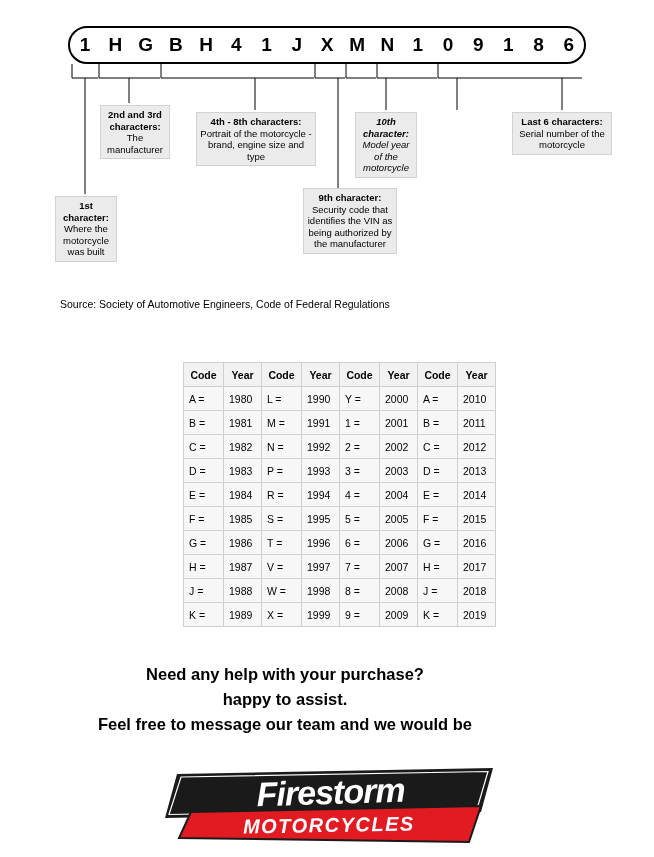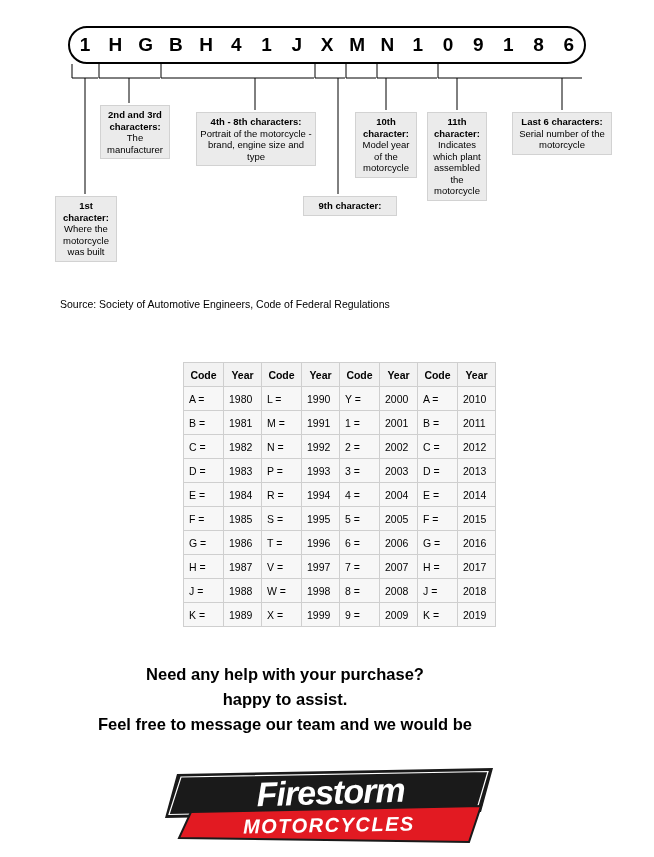--- a/index.html
+++ b/index.html
@@ -64,22 +64,22 @@
     line-height: 11.5px;
     text-align: center;
     padding: 3px 2px;
     color: #000;
   }
   .label-box b { font-weight: bold; }
 
   #lbl-1st   { left: 55px;  top: 196px; width: 62px;  }
   #lbl-2nd3rd{ left: 100px; top: 105px; width: 70px;  }
   #lbl-4th8th{ left: 196px; top: 112px; width: 120px; }
-  #lbl-9th   { left: 303px; top: 196px; width: 94px;  }
-  #lbl-10th  { left: 355px; top: 112px; width: 62px;  }
+  #lbl-9th   { left: 303px; top: 188px; width: 94px;  }
+  #lbl-10th  { left: 355px; top: 112px; width: 62px; font-style: italic;  }
   #lbl-11th  { left: 427px; top: 112px; width: 60px;  }
   #lbl-last6 { left: 512px; top: 112px; width: 100px; }
 
   
   #source-line {
     position: absolute;
     left: 60px;
     top: 298px;
     font-size: 10.5px;
     color: #000;
@@ -199,31 +199,28 @@
     <span>The manufacturer</span>
   </div>
 
   <div class="label-box" id="lbl-4th8th">
     <b>4th - 8th characters:</b><br>
     <span>Portrait of the motorcycle - brand, engine size and type</span>
   </div>
 
   <div class="label-box" id="lbl-9th">
     <b>9th character:</b><br>
+    <span>Security code that identifies the VIN as being authorized by the manufacturer</span>
   </div>
 
   <div class="label-box" id="lbl-10th">
     <b>10th character:</b><br>
     <span>Model year of the motorcycle</span>
   </div>
 
-  <div class="label-box" id="lbl-11th">
-    <b>11th character:</b><br>
-    <span>Indicates which plant assembled the motorcycle</span>
-  </div>
 
   <div class="label-box" id="lbl-last6">
     <b>Last 6 characters:</b><br>
     <span>Serial number of the motorcycle</span>
   </div>
 </div>
 
 <div id="source-line">Source:  Society of Automotive Engineers, Code of Federal Regulations</div>
 
 <div id="code-table-wrap">

